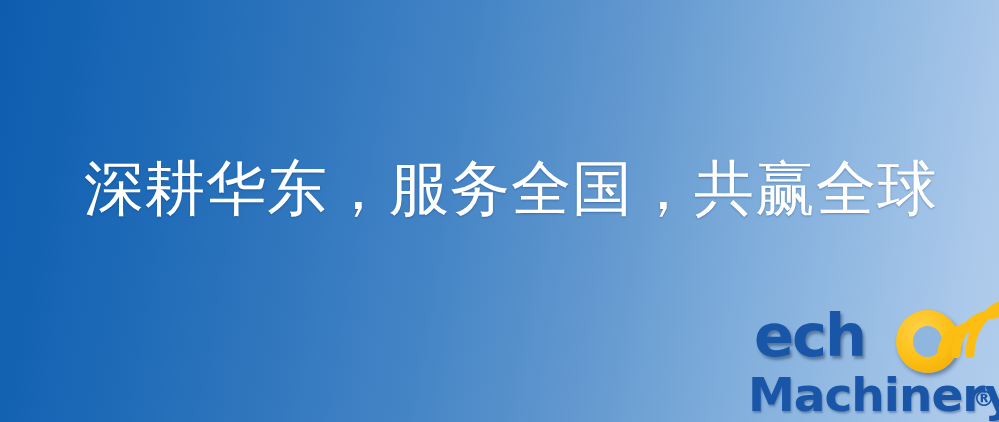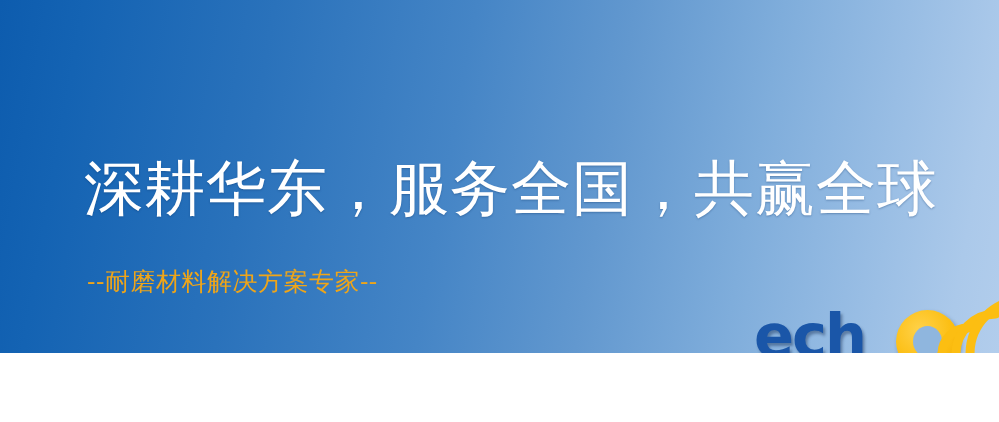--- a/index.html
+++ b/index.html
@@ -3,21 +3,21 @@
 <meta charset="utf-8">
 <style>
   html, body {
     margin: 0;
     padding: 0;
     background: #ffffff;
   }
   #banner {
     position: relative;
     width: 999px;
-    height: 353px;
+    height: 422px;
     overflow: hidden;
     font-family: "Liberation Sans", sans-serif;
     background: linear-gradient(100deg,
         #0d5cae 0%,
         #1463b3 8%,
         #2a72bb 26%,
         #4585c6 45%,
         #6298cf 60%,
         #7faddb 74%,
         #98bde4 86%,
@@ -126,21 +126,20 @@
     color: #1a56a8;
   }
 </style>
 </head>
 <body>
 
 <div id="banner">
 
   <div id="headline">深耕华东，服务全国，共赢全球</div>
 
-  <div id="subtitle">--耐磨材料解决方案专家--</div>
 
   <div id="logo">
 
     <div class="logo-row-top">
 
       <span id="logo-ech" class="wordmark">ech</span>
 
       <span id="logo-o">
         <span id="logo-o-hole"></span>
       </span>

